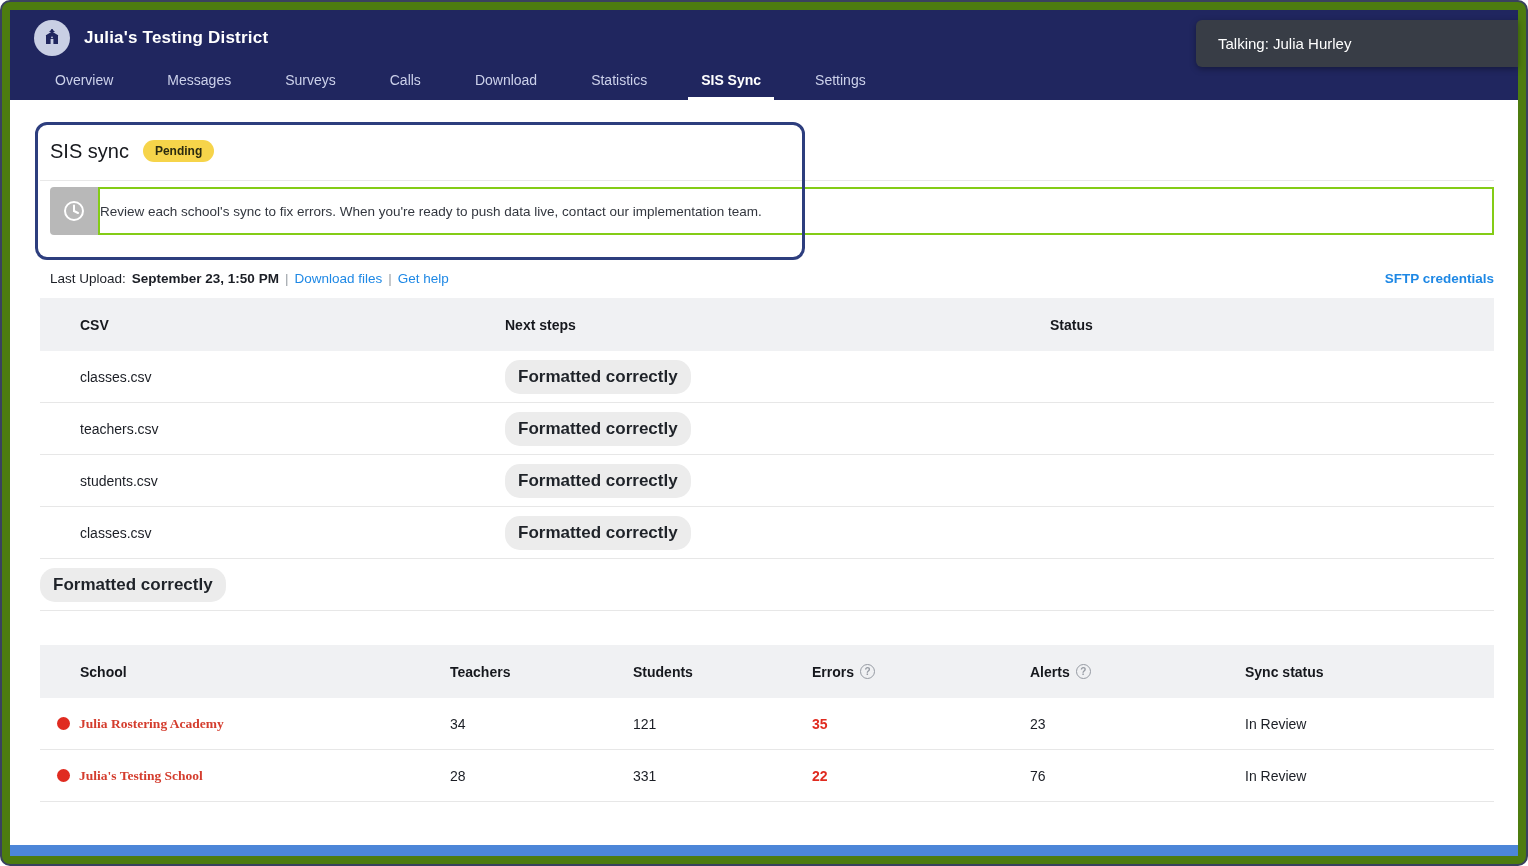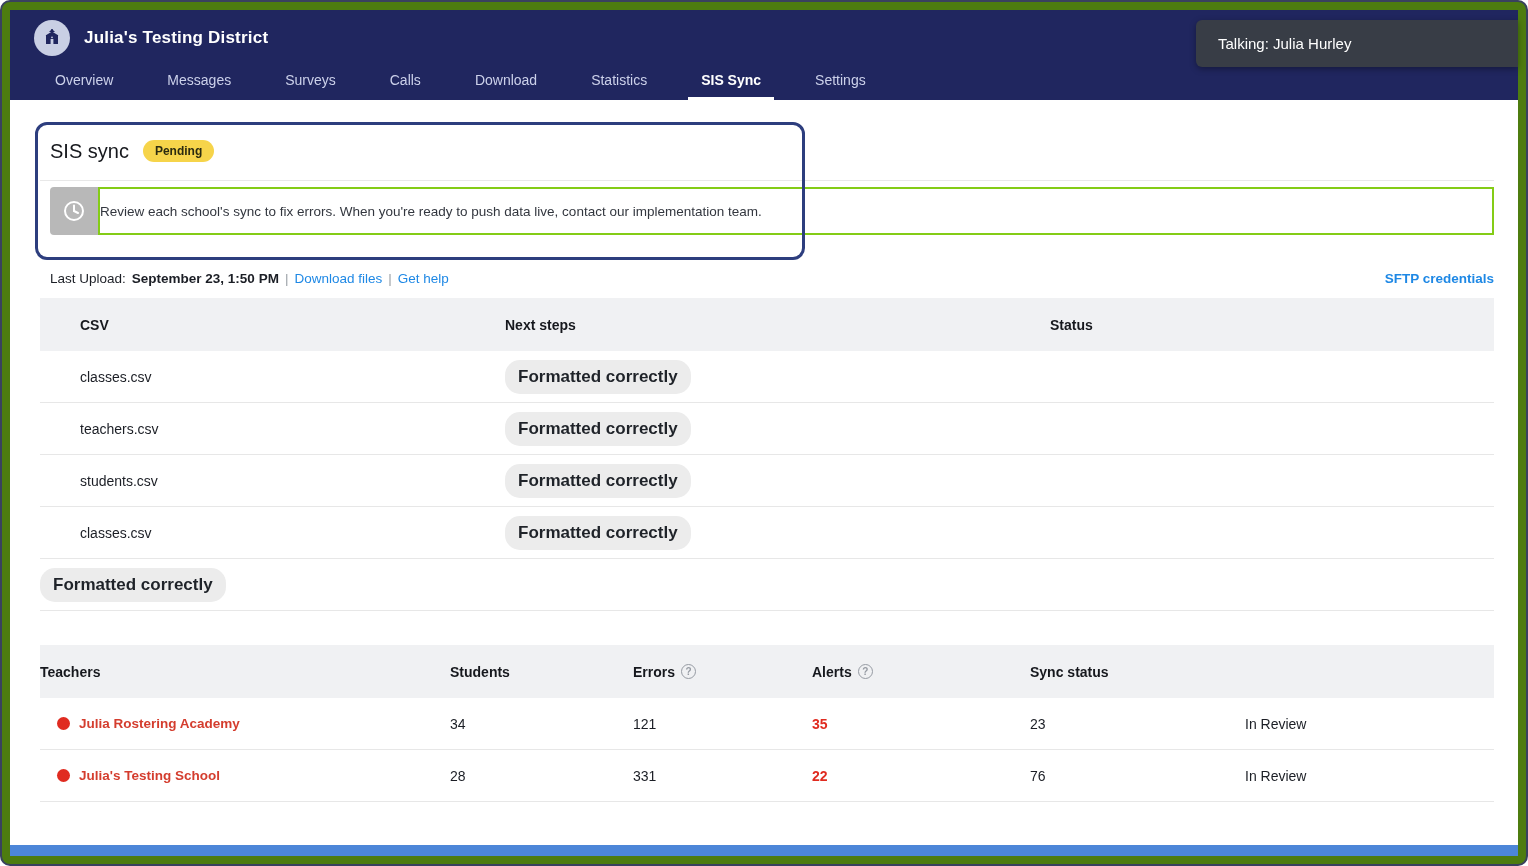--- a/index.html
+++ b/index.html
@@ -140,21 +140,21 @@
   }
   .csv-grid{grid-template-columns:465px 545px 1fr;}
   .school-grid{grid-template-columns:410px 183px 179px 218px 215px 1fr;}
   .cell-pad{padding-left:40px;}
   .pill{
     display:inline-block;
     background:#ececec;color:#1f2329;
     font-size:17px;font-weight:700;
     padding:7px 13px;border-radius:15px;
   }
-  .school-cell{display:flex;align-items:center;gap:9px;padding-left:17px;}
+  .school-cell{display:flex;align-items:center;gap:9px;padding-left:17px;font-family:Liberation Serif, serif;}
   .dot{width:13px;height:13px;border-radius:50%;background:var(--error-red);flex:0 0 auto;}
   a.school-link{color:var(--school-link-red);font-weight:700;font-size:13.5px;text-decoration:none;cursor:pointer;}
   .errors-val{color:var(--error-red);font-weight:700;}
   .help{
     display:inline-flex;align-items:center;justify-content:center;
     width:15px;height:15px;border-radius:50%;
     border:1.5px solid #969ba3;color:#969ba3;
     font-size:10px;font-weight:700;
     margin-left:6px;vertical-align:middle;cursor:pointer;
   }
@@ -260,20 +260,21 @@
         <div></div>
       </div>
       <div class="t-row csv-grid">
         <div><span class="pill">Formatted correctly</span></div>
         <div></div>
       </div>
     </div>
 
     <div class="table school-table">
       <div class="t-head school-grid">
+        <div class="cell-pad">School</div>
         <div>Teachers</div>
         <div>Students</div>
         <div class="head-with-icon">
           <span>Errors</span>
           <span class="help">?</span>
         </div>
         <div class="head-with-icon">
           <span>Alerts</span>
           <span class="help">?</span>
         </div>

